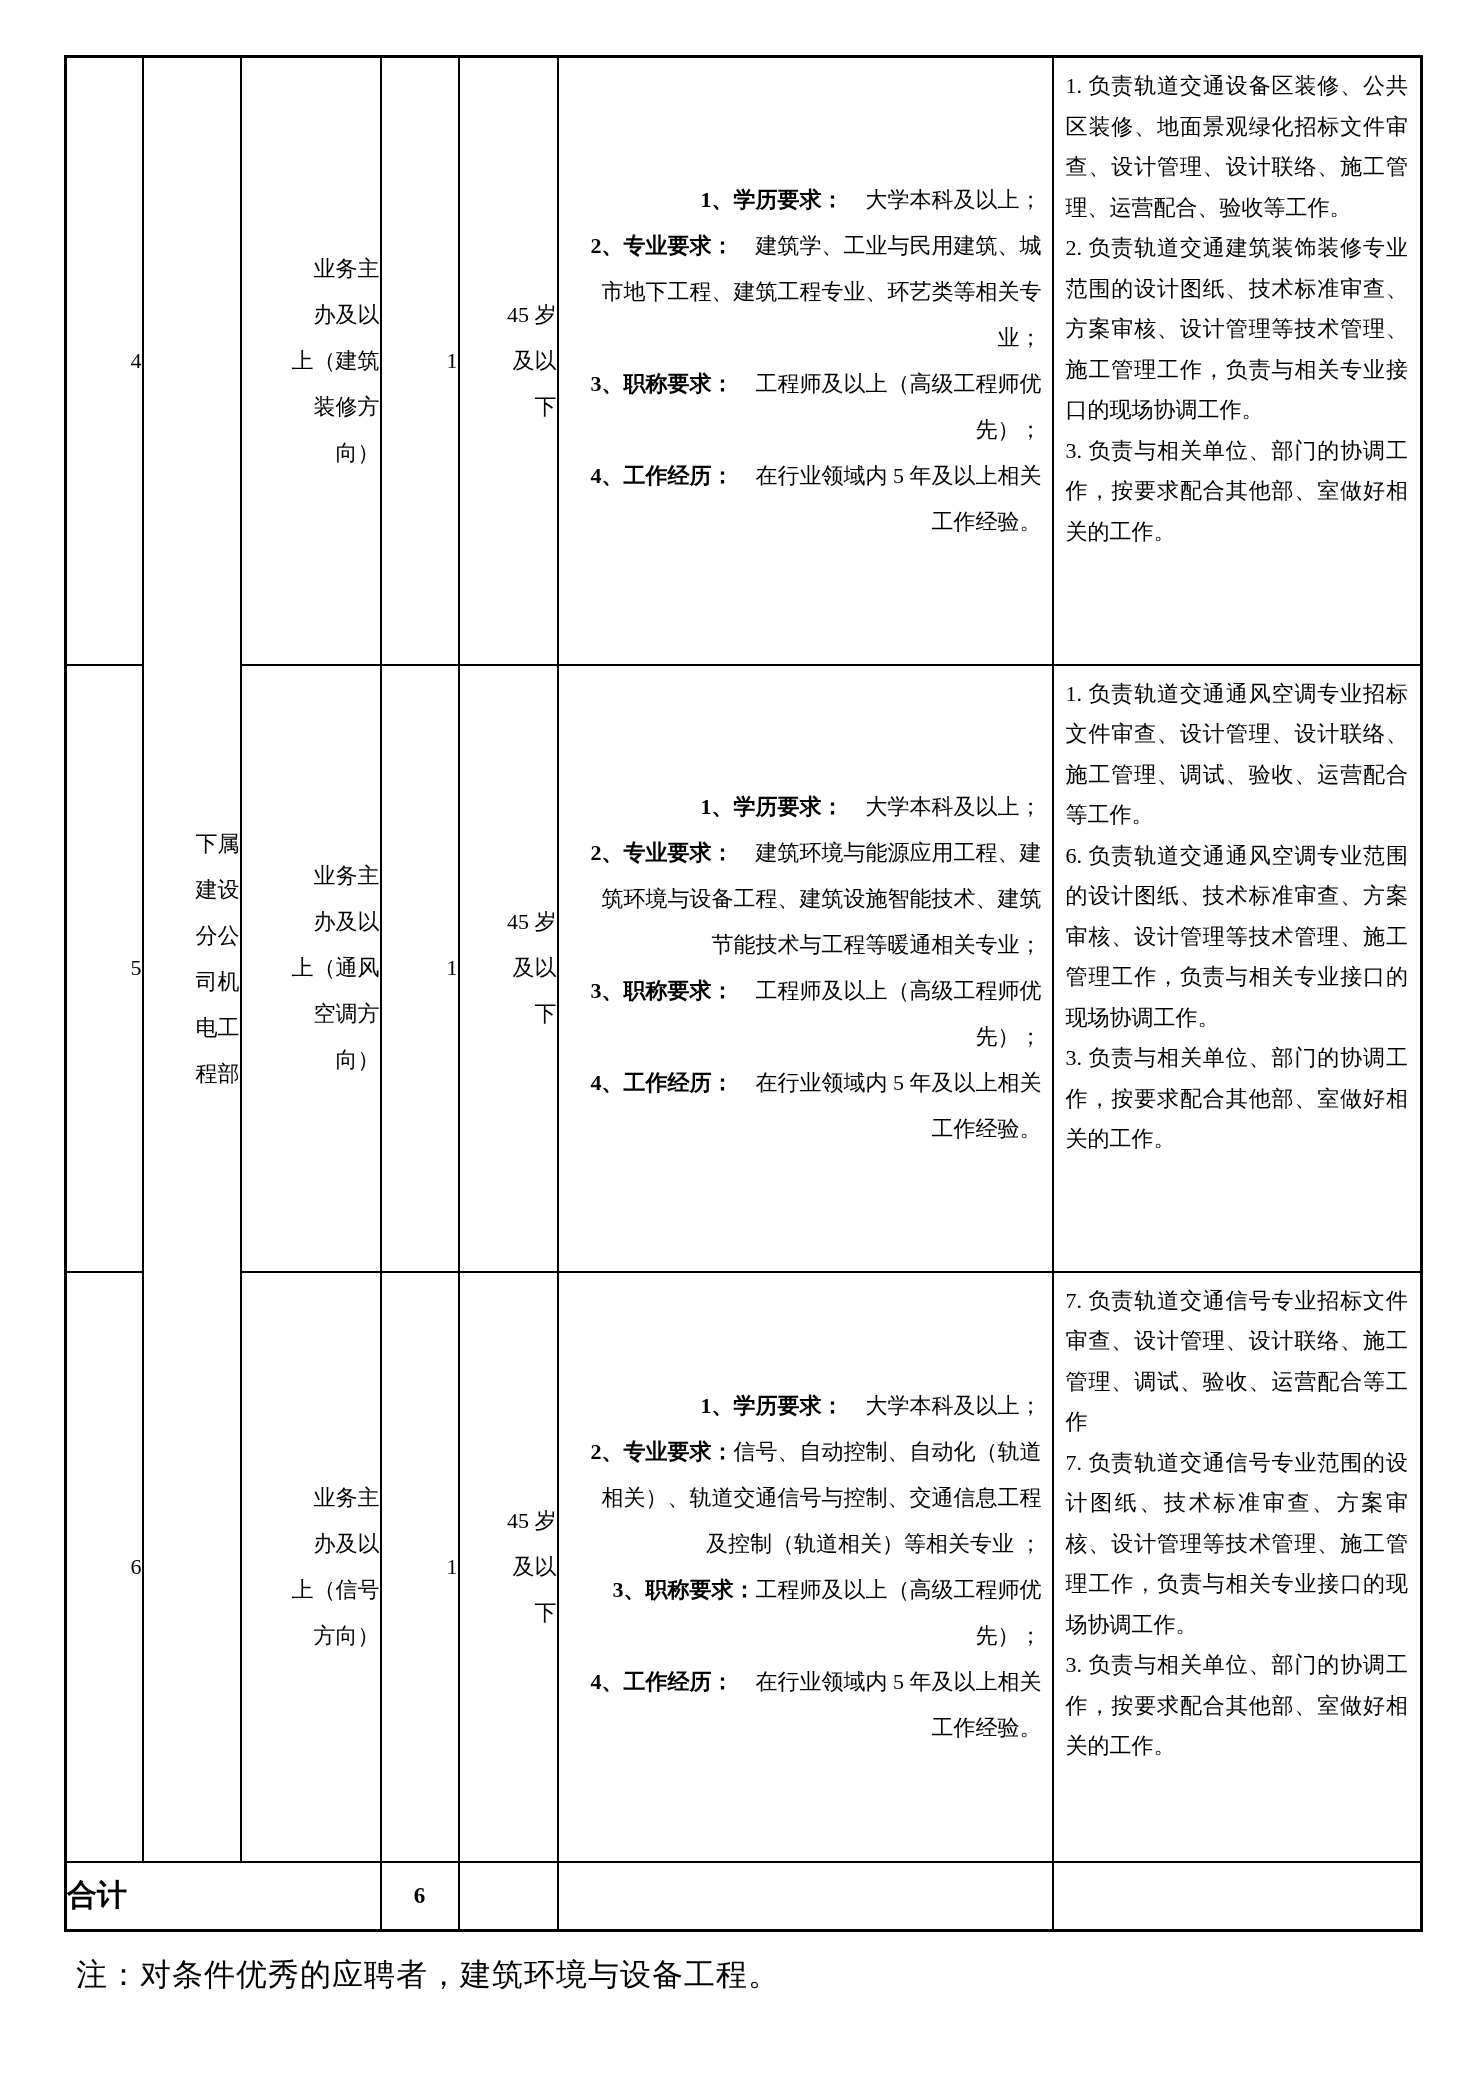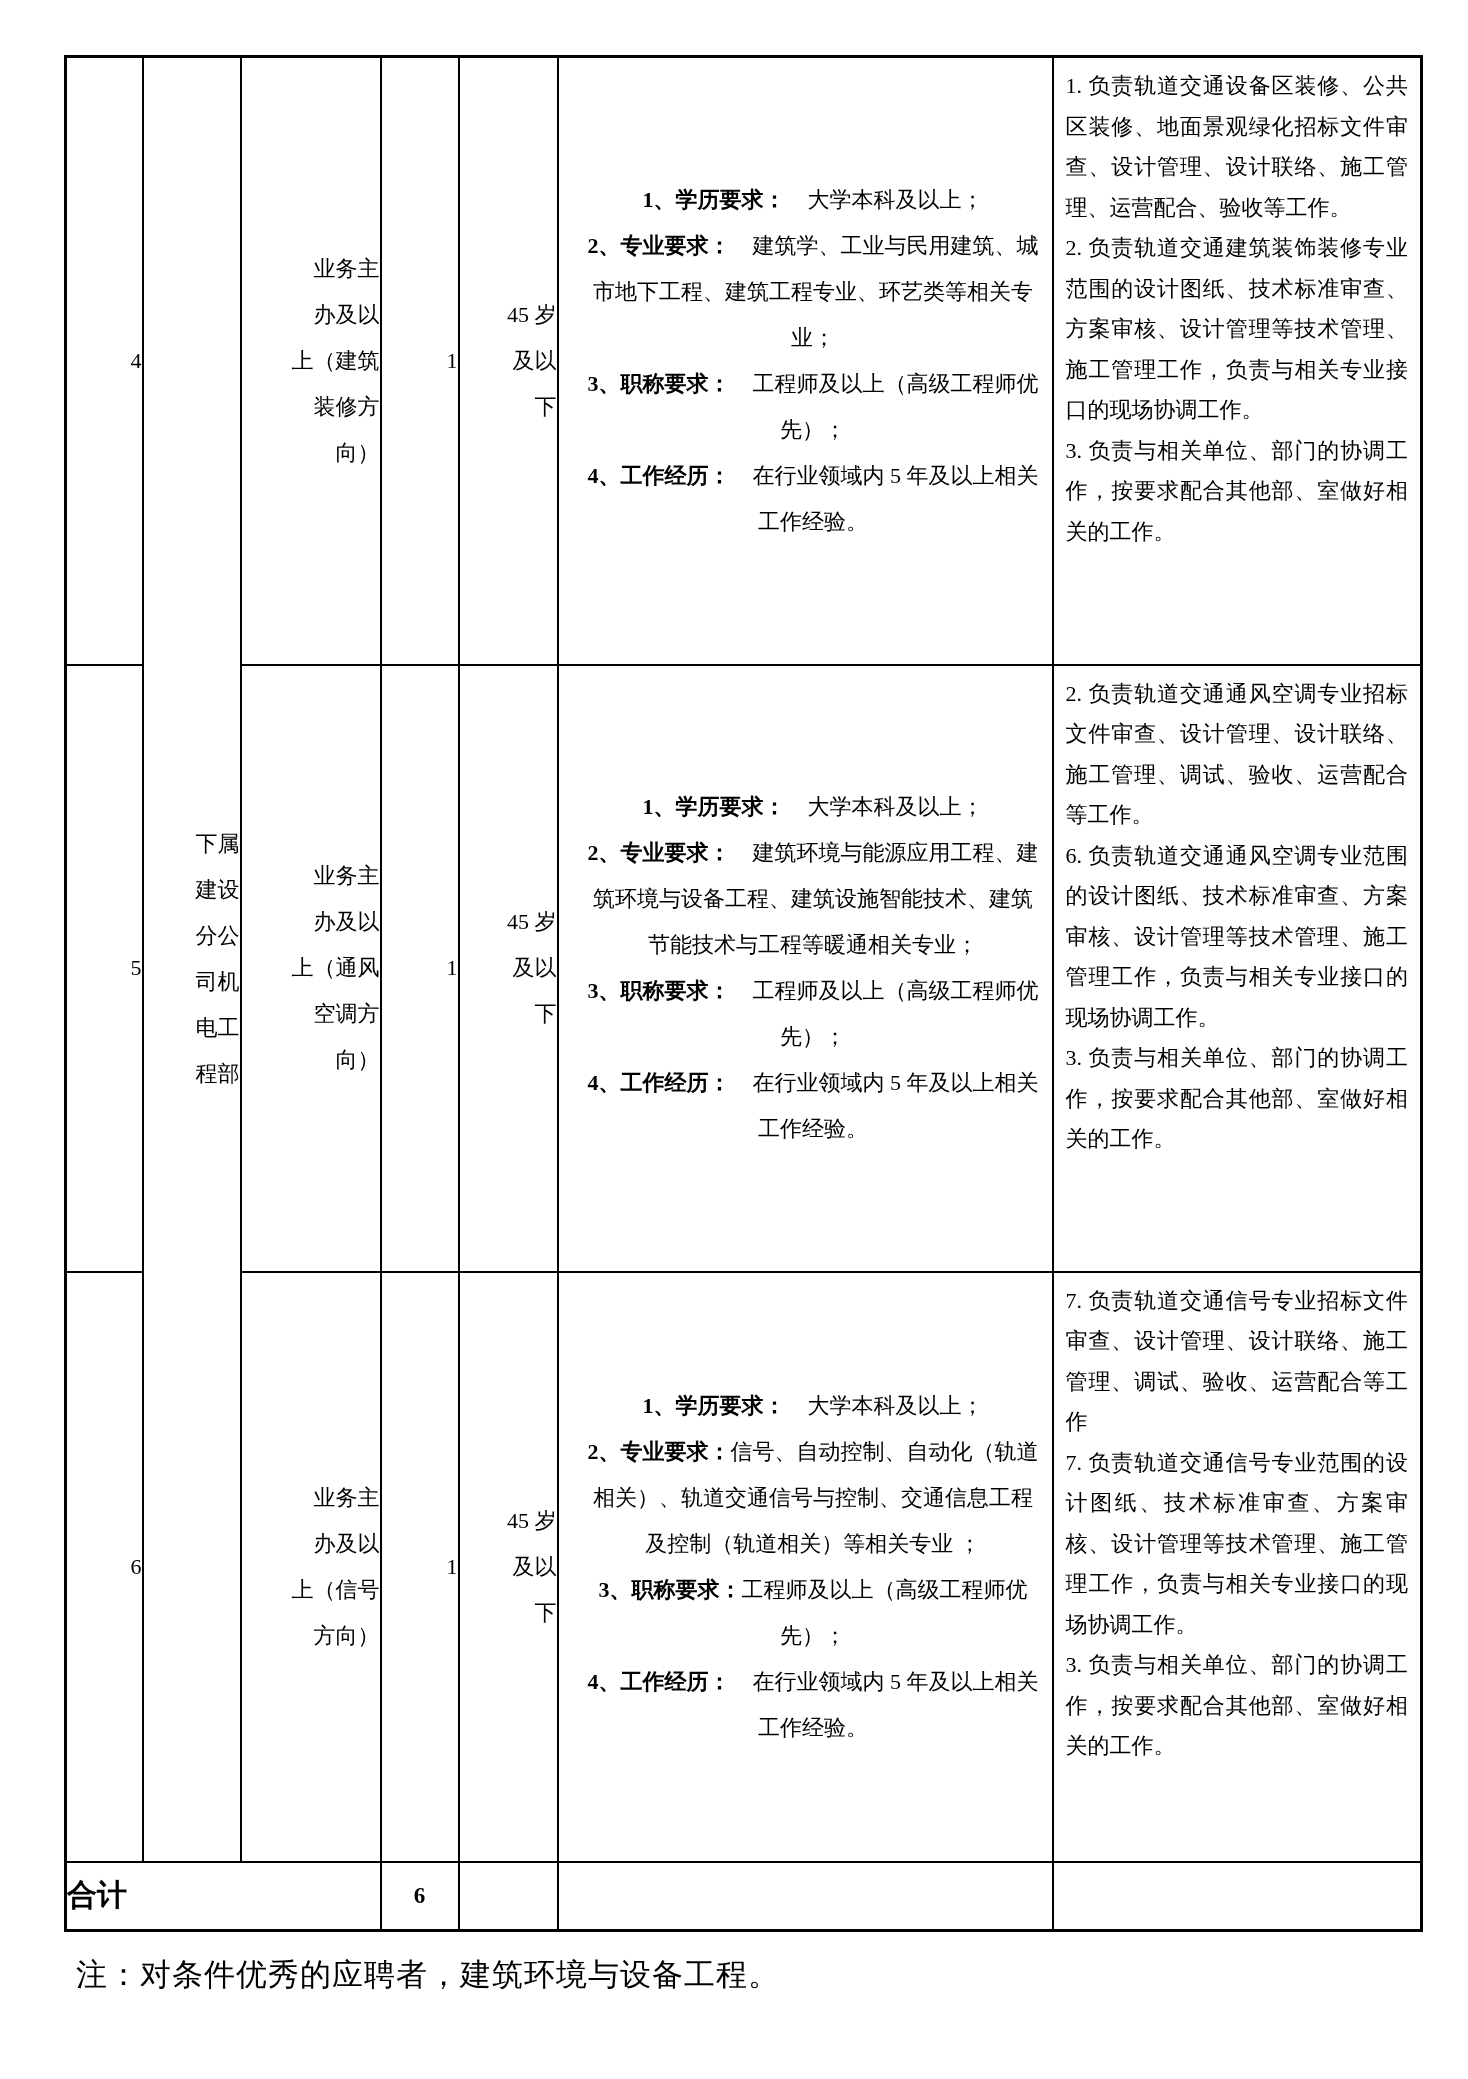--- a/index.html
+++ b/index.html
@@ -34,21 +34,21 @@
   tr.row-main-2 { height: 607px; }
   tr.row-main-3 { height: 590px; }
   tr.row-footer { height: 69px; }
 
   td.c-center {
     text-align: right;
     line-height: 46px;
     white-space: pre-line;
   }
   td.c-req {
-    text-align: center;
+    text-align: right;
     vertical-align: middle;
     padding: 0 10px 0 26px;
   }
   td.c-req p {
     margin: 0;
     line-height: 46px;
   }
   td.c-req .req-label {
     font-weight: bold;
   }
@@ -137,21 +137,21 @@
       <td class="c-center">45 岁
 及以
 下</td>
       <td class="c-req">
         <p><span class="req-label">1、学历要求：</span><span>　大学本科及以上；</span></p>
         <p><span class="req-label">2、专业要求：</span><span>　建筑环境与能源应用工程、建筑环境与设备工程、建筑设施智能技术、建筑节能技术与工程等暖通相关专业；</span></p>
         <p><span class="req-label">3、职称要求：</span><span>　工程师及以上（高级工程师优先）；</span></p>
         <p><span class="req-label">4、工作经历：</span><span>　在行业领域内 5 年及以上相关工作经验。</span></p>
       </td>
       <td class="c-duty">
-        <p>2. 负责轨道交通通风空调专业招标文件审查、设计管理、设计联络、施工管理、调试、验收、运营配合等工作。</p>
+        <p>1. 负责轨道交通通风空调专业招标文件审查、设计管理、设计联络、施工管理、调试、验收、运营配合等工作。</p>
         <p>6. 负责轨道交通通风空调专业范围的设计图纸、技术标准审查、方案审核、设计管理等技术管理、施工管理工作，负责与相关专业接口的现场协调工作。</p>
         <p>3. 负责与相关单位、部门的协调工作，按要求配合其他部、室做好相关的工作。</p>
       </td>
     </tr>
     <tr class="row-main-3">
       <td class="c-center">6</td>
       <td class="c-center">业务主
 办及以
 上（信号
 方向）</td>

